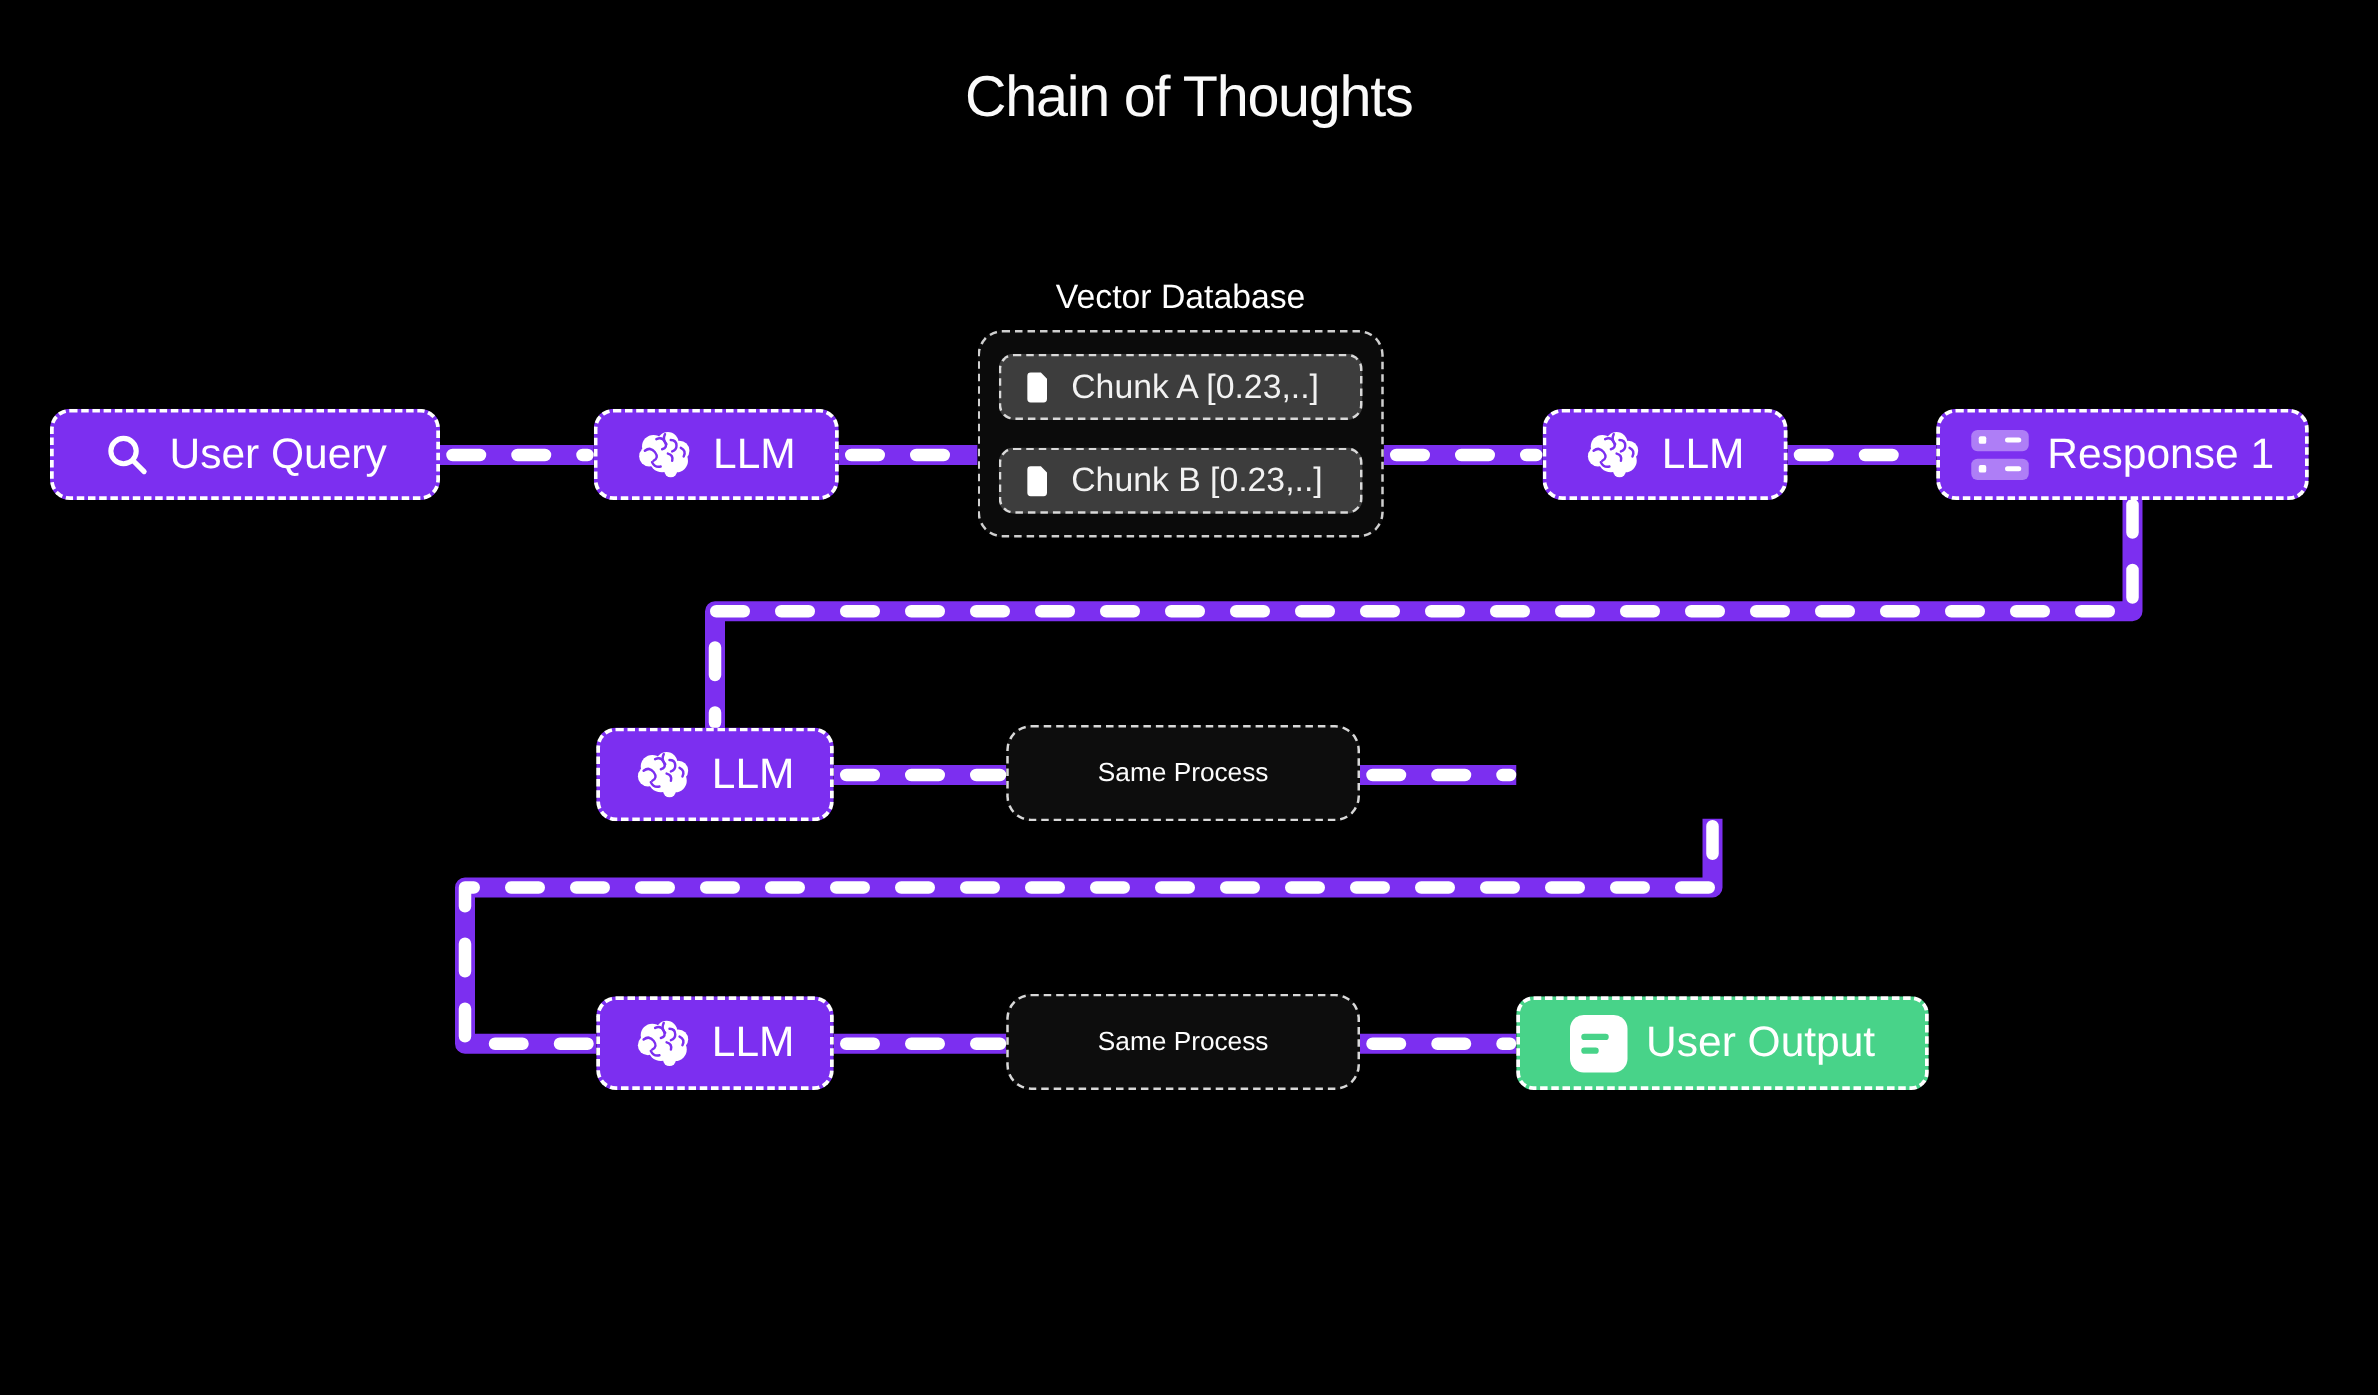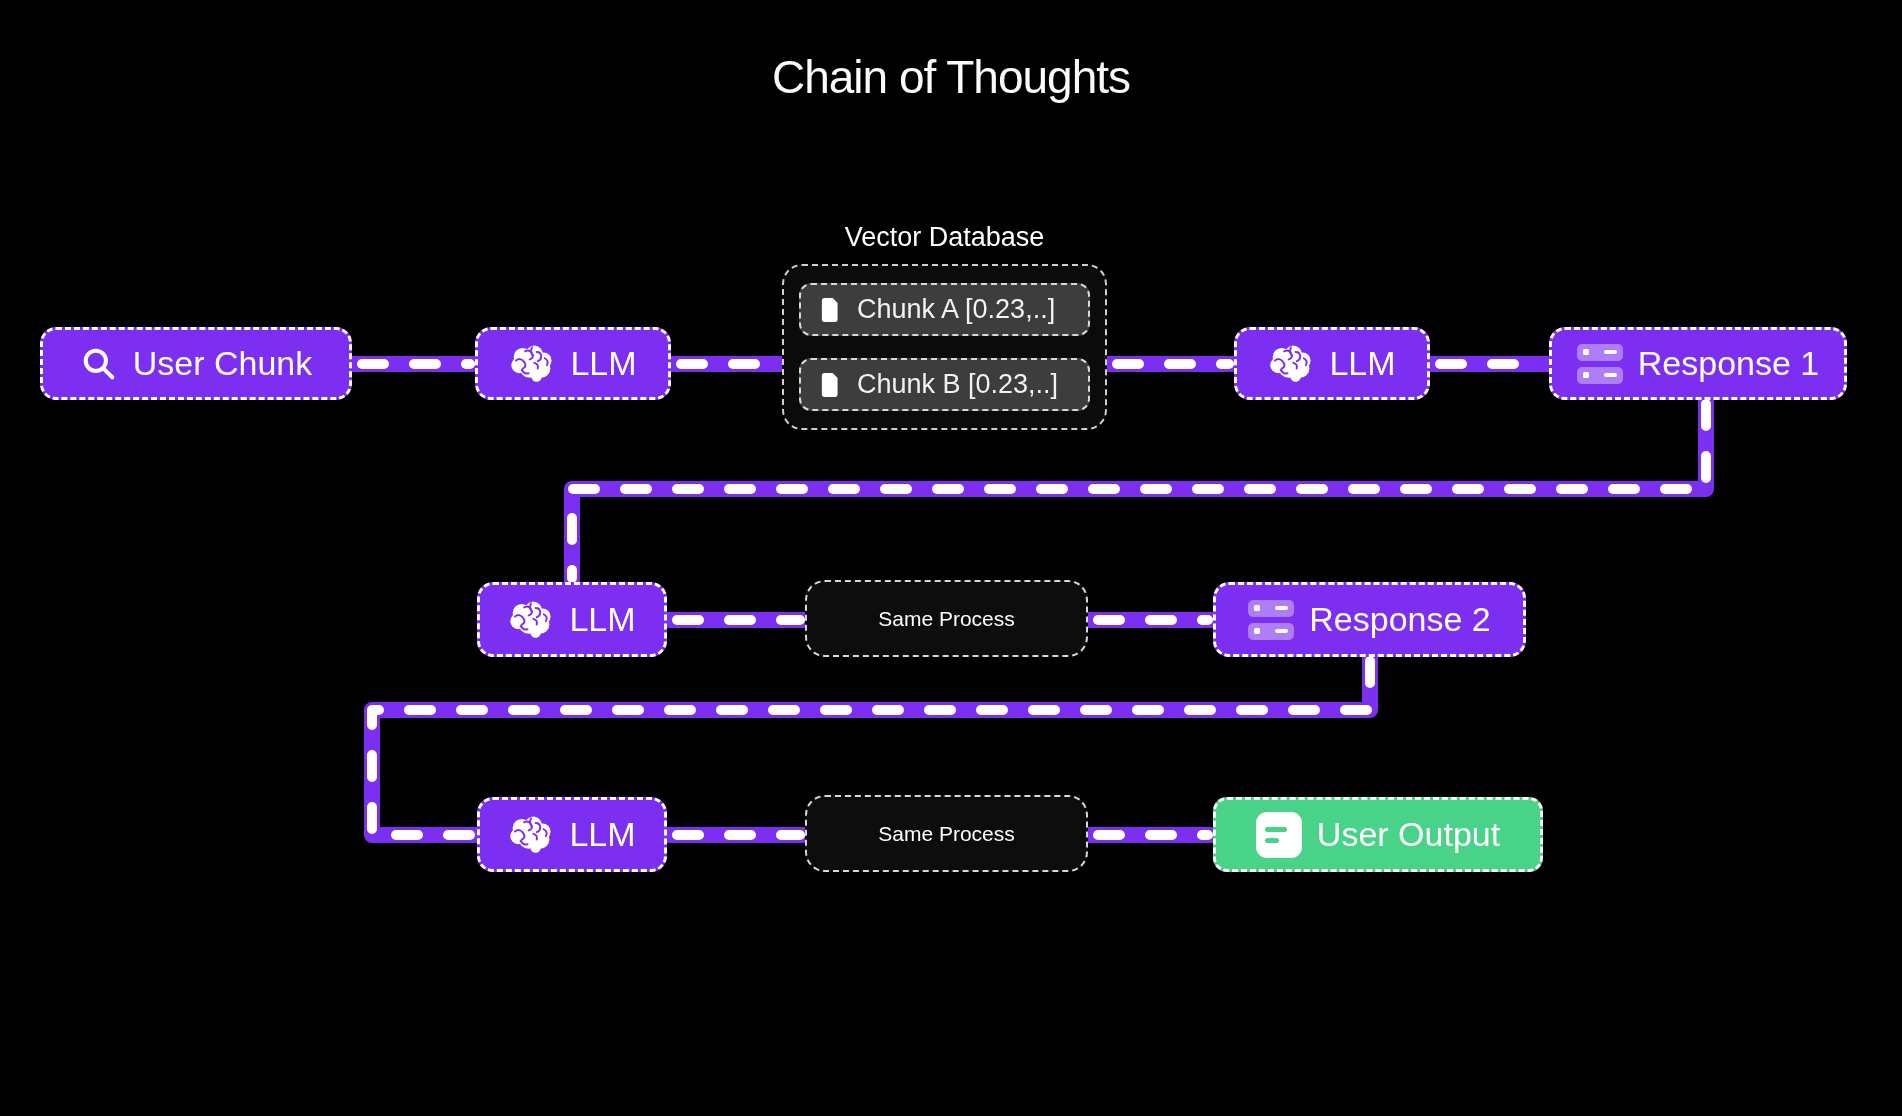--- a/index.html
+++ b/index.html
@@ -103,21 +103,21 @@
       <path class="c-purple" d="M1088 835 H1213"></path>
         <path class="c-dash" d="M1098 835 H1208"></path>
     </g>
   </svg>
 
   <div class="node purple" style="left:40px;top:327px;width:312px;height:73px;">
     <svg class="icon-svg" width="38" height="38" viewBox="0 0 24 24">
       <circle cx="10" cy="10" r="6.4" fill="none" stroke="#ffffff" stroke-width="2.6"></circle>
       <line x1="14.9" y1="14.9" x2="20.4" y2="20.4" stroke="#ffffff" stroke-width="2.6" stroke-linecap="round"></line>
     </svg>
-    <span>User Chunk</span>
+    <span>User Query</span>
   </div>
 
   <div class="node purple" style="left:475px;top:327px;width:196px;height:73px;">
     <svg class="icon-svg" width="46" height="40" viewBox="0 0 40 34">
       <g fill="#ffffff">
         <circle cx="12" cy="11" r="8"></circle>
           <circle cx="22" cy="8.5" r="7.5"></circle>
         <circle cx="30" cy="14" r="7"></circle>
           <circle cx="9" cy="18" r="7"></circle>
         <circle cx="18" cy="20" r="9"></circle>
@@ -213,33 +213,20 @@
         <path d="M20 2.5 q-2 4 1 7"></path>
       </g>
     </svg>
     <span>LLM</span>
   </div>
 
   <div class="node darkbox" style="left:805px;top:580px;width:283px;height:77px;">
     <span>Same Process</span>
   </div>
 
-  <div class="node purple" style="left:1213px;top:582px;width:313px;height:75px;">
-    <div class="server-icon">
-      <div class="server-bar">
-          <div class="server-led"></div>
-          <div class="server-dash"></div>
-        </div>
-      <div class="server-bar">
-          <div class="server-led"></div>
-          <div class="server-dash"></div>
-        </div>
-    </div>
-    <span>Response 2</span>
-  </div>
 
   <div class="node purple" style="left:477px;top:797px;width:190px;height:75px;">
     <svg class="icon-svg" width="46" height="40" viewBox="0 0 40 34">
       <g fill="#ffffff">
         <circle cx="12" cy="11" r="8"></circle>
           <circle cx="22" cy="8.5" r="7.5"></circle>
         <circle cx="30" cy="14" r="7"></circle>
           <circle cx="9" cy="18" r="7"></circle>
         <circle cx="18" cy="20" r="9"></circle>
           <circle cx="28" cy="21" r="8"></circle>

